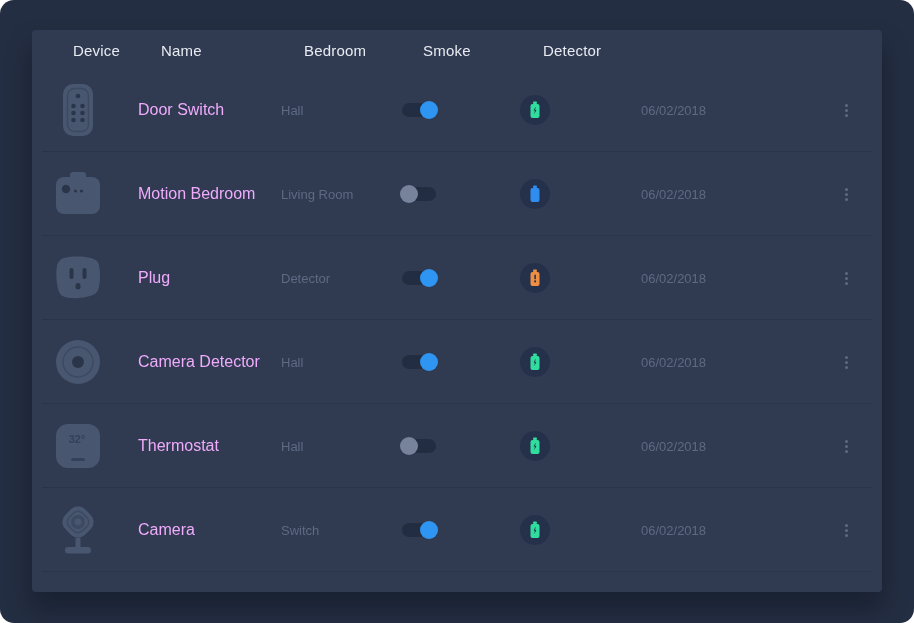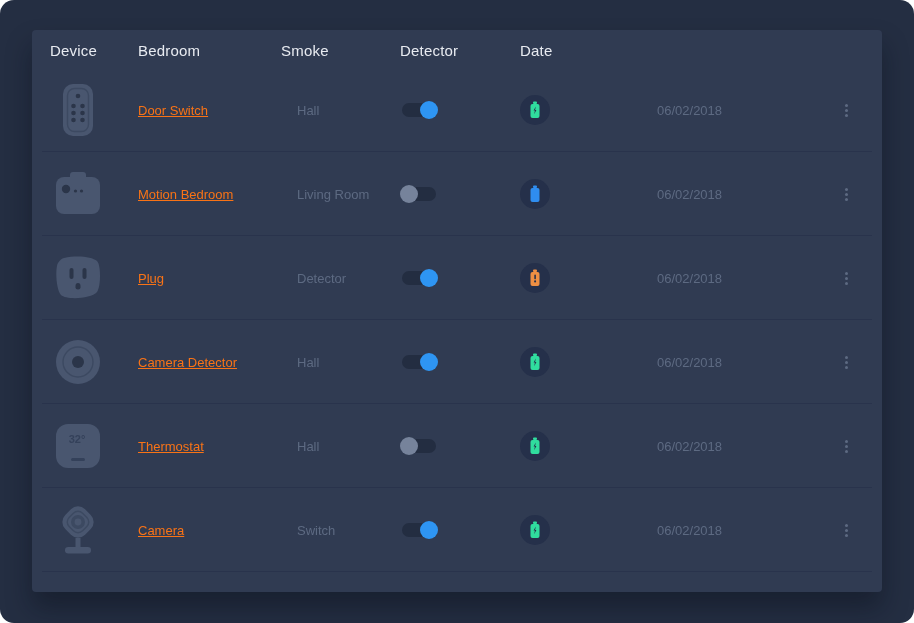--- a/index.html
+++ b/index.html
@@ -21,33 +21,33 @@
     background:#303b52;
     border-radius:4px;
     box-shadow:0 16px 26px rgba(8,12,22,0.40);
   }
   .grid-row {
     display:grid;
     grid-template-columns:88px 143px 119px 120px 121px 1fr 72px;
     padding-left:18px;
     align-items:center;
   }
-  .header-row { height:38px; padding-top:3px; }
+  .header-row { height:38px; padding-top:3px;margin-left:23px; }
   .header-row .col-label {
     color:#e8ebf1; font-size:15px; letter-spacing:0.2px;
   }
   .rows { position:absolute; top:38px; left:0; right:0; }
   .row { height:84px; position:relative; }
   .row::after {
     content:""; position:absolute; left:10px; right:10px; bottom:0;
     height:1px; background:#29334c;
   }
   .device-cell { justify-self:start; width:56px; display:flex; justify-content:center; }
-  .name  { color:#f97316; font-size:13px;text-decoration:underline; }
-  .loc, .date { color:#5d6a82; font-size:13px;margin-left:16px; }
+  .name  { color:#f0abfc; font-size:16px; }
+  .loc, .date { color:#5d6a82; font-size:13px; }
 
   
   .toggle {
     position:relative; width:34px; height:14px; margin-left:2px;
     background:#232d41; border-radius:7px; cursor:pointer; justify-self:start;
   }
   .toggle .knob {
     position:absolute; top:-2px; width:18px; height:18px; border-radius:50%;
   }
   .toggle[data-state="on"]  .knob { right:-2px; background:#2e95f3; }
@@ -80,24 +80,24 @@
   .dev-icon svg { display:block; }
 </style>
 </head>
 <body>
 
 <div class="screen">
   <div class="panel">
 
     <div class="grid-row header-row">
       <span class="col-label">Device</span>
+      <span class="col-label">Name</span>
       <span class="col-label">Bedroom</span>
       <span class="col-label">Smoke</span>
       <span class="col-label">Detector</span>
-      <span class="col-label">Date</span>
       <span></span>
     </div>
 
     <div class="rows">
 
       <div class="grid-row row">
         <div class="device-cell dev-icon">
           <svg width="34" height="56" viewBox="0 0 34 56">
             <rect x="2" y="2" width="30" height="52" rx="10" fill="#49566f"></rect>
             <rect x="6.5" y="6.5" width="21" height="43" rx="7" fill="none" stroke="#3c4961" stroke-width="1.4"></rect>

